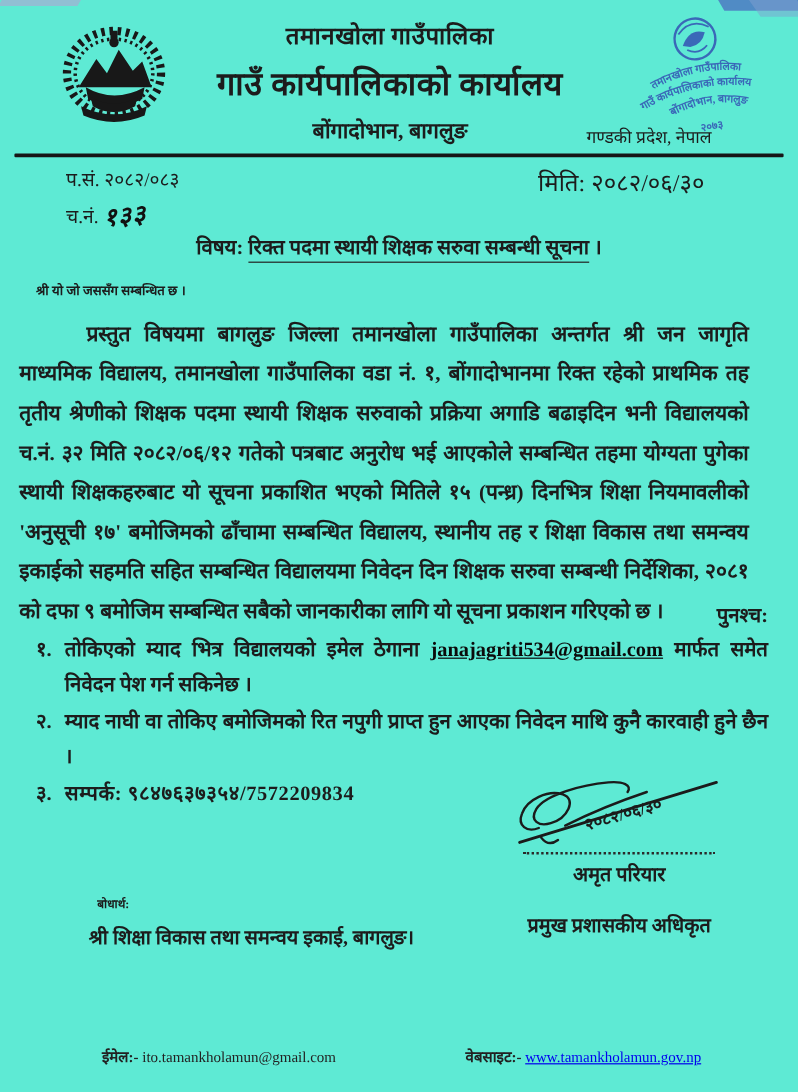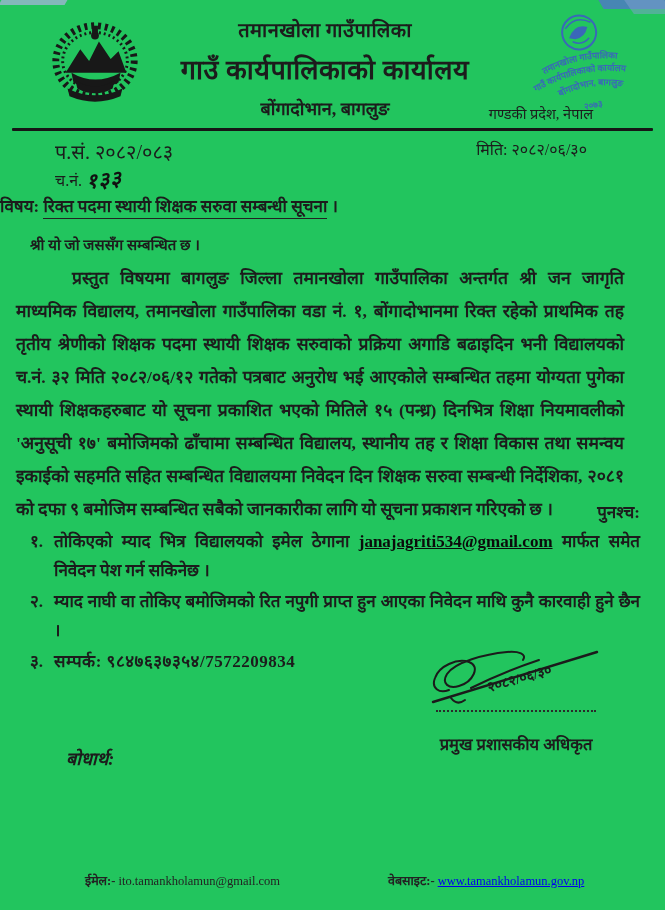--- a/index.html
+++ b/index.html
@@ -1,19 +1,19 @@
 <!DOCTYPE html>
 <html><head>
 <meta charset="utf-8">
 <style>
   html,body{margin:0;padding:0;background:#e8eaed;}
   .page{
     position:relative;
     width:665px;height:910px;
-    background:#22c55e;
+    background:#5eead4;
     font-family:"Liberation Serif", serif;
     color:#1c1c1c;
     overflow:hidden;
     margin:0 auto;
   }
   
   .artifact{position:absolute;background:#9db4d2;}
   .artifact.tl{left:0;top:0;width:66px;height:5px;transform:skewX(-30deg);opacity:.8;}
   .artifact.tr{right:-8px;top:0;width:72px;height:9px;background:#4d7ac2;transform:skewX(30deg);opacity:.85;}
   .artifact.tr2{right:-4px;top:0;width:40px;height:14px;background:#7fa0cf;transform:skewX(35deg);opacity:.5;}
@@ -22,32 +22,32 @@
   .emblem{position:absolute;left:46px;top:12px;width:98px;height:98px;}
   .org{position:absolute;left:150px;top:16px;width:350px;text-align:center;}
   .org .l1{font-size:20px;font-weight:700;letter-spacing:.5px;}
   .org .l2{font-size:27px;font-weight:700;margin-top:7px;letter-spacing:.5px;}
   .org .l3{font-size:18px;font-weight:700;margin-top:9px;}
   .stamp{position:absolute;right:18px;top:6px;width:126px;height:108px;}
   .province{position:absolute;right:72px;top:103px;font-size:14.5px;font-weight:400;}
   .rule{position:absolute;left:12px;right:12px;top:128px;height:3px;background:#161616;border-radius:1px;}
 
   
-  .refno{position:absolute;left:55px;top:138px;font-size:20px;}
-  .date{position:absolute;right:78px;top:138px;font-size:16px;}
+  .refno{position:absolute;left:55px;top:138px;font-size:16px;}
+  .date{position:absolute;right:78px;top:138px;font-size:20px;}
   .chn{position:absolute;left:55px;top:164px;font-size:16px;}
   .chn .hand{
     display:inline-block;font-weight:700;font-style:italic;font-size:21px;
     transform:rotate(-6deg) translateY(1px);letter-spacing:1px;color:#111;
   }
 
   
-  .subject{position:absolute;left:0;right:0;top:194px;font-size:17px;font-weight:700;}
+  .subject{position:absolute;left:0;right:0;top:194px;text-align:center;font-size:17px;font-weight:700;}
   .subject .underl{border-bottom:1.6px solid #222;padding-bottom:2px;}
-  .salutation{position:absolute;left:30px;top:234px;font-size:15px;font-weight:700;}
+  .salutation{position:absolute;left:30px;top:234px;font-size:11px;font-weight:700;}
 
   
   .body-par{
     position:absolute;left:16px;top:262px;width:608px;
     font-size:17.5px;line-height:33px;text-align:justify;text-indent:56px;
     font-weight:600;
   }
 
   
   .ps{position:absolute;left:30px;top:500px;width:610px;font-size:17px;font-weight:600;}
@@ -60,21 +60,21 @@
 
   
   .sig{position:absolute;right:34px;top:644px;width:230px;text-align:center;}
   .sig .scribble{display:block;margin:0 auto -14px auto;}
   .sig .dotline{width:160px;margin:0 auto 4px auto;border-bottom:2.2px dotted #2a2a2a;height:8px;}
   .sig .name{font-size:16.5px;font-weight:700;margin-top:2px;}
   .sig .title{font-size:16.5px;font-weight:700;margin-top:20px;}
 
   
   .cc{position:absolute;left:46px;top:746px;width:600px;font-size:16.5px;font-weight:600;}
-  .cc .cc-h{font-style:italic;font-weight:700;font-size:18px;margin-bottom:8px;margin-left:20px;}
+  .cc .cc-h{font-weight:700;font-size:10px;margin-bottom:8px;margin-left:35px;}
   .cc .cc-line{margin-left:28px;line-height:27px;}
 
   
   .footer{position:absolute;left:0;right:0;top:872px;font-size:12.5px;color:#222;}
   .footer .email{position:absolute;left:85px;top:0;}
   .footer .web{position:absolute;left:388px;top:0;}
   .footer .lab{font-weight:700;text-align:right;}
   .weblink{text-decoration:underline;text-decoration-style:solid;}
 </style>
 </head>
@@ -172,25 +172,27 @@
     <svg class="scribble" width="210" height="72" viewBox="0 0 210 72">
       <g fill="none" stroke="#1b1b1b" stroke-width="2" stroke-linecap="round">
         <path d="M38 46 C28 50 20 44 24 34 C28 22 46 14 58 18 C70 22 62 38 48 42 C38 45 30 40 36 30 C44 18 74 10 96 8 C108 7 116 10 112 16"></path>
         <path d="M60 44 C80 34 104 24 128 16"></path>
         <path d="M22 58 L186 8" stroke-width="2.4"></path>
         <path d="M40 54 q6 8 14 2"></path>
       </g>
       <text x="78" y="48" transform="rotate(-16 78 48)" font-family="Liberation Serif, serif" font-size="14" font-weight="bold" fill="#1b1b1b">२०८२/०६/३०</text>
     </svg>
     <div class="dotline"></div>
+    <div class="name">अमृत परियार</div>
     <div class="title">प्रमुख प्रशासकीय अधिकृत</div>
   </div>
 
   <div class="cc">
     <div class="cc-h">बोधार्थ:</div>
+    <div class="cc-line">श्री शिक्षा विकास तथा समन्वय इकाई, बागलुङ।</div>
   </div>
 
   <div class="footer">
     <div class="email">
       <span class="lab">ईमेल:-</span>
       <span>ito.tamankholamun@gmail.com</span>
     </div>
     <div class="web">
       <span class="lab">वेबसाइट:-</span>
       <a class="weblink" href="#">www.tamankholamun.gov.np</a>

